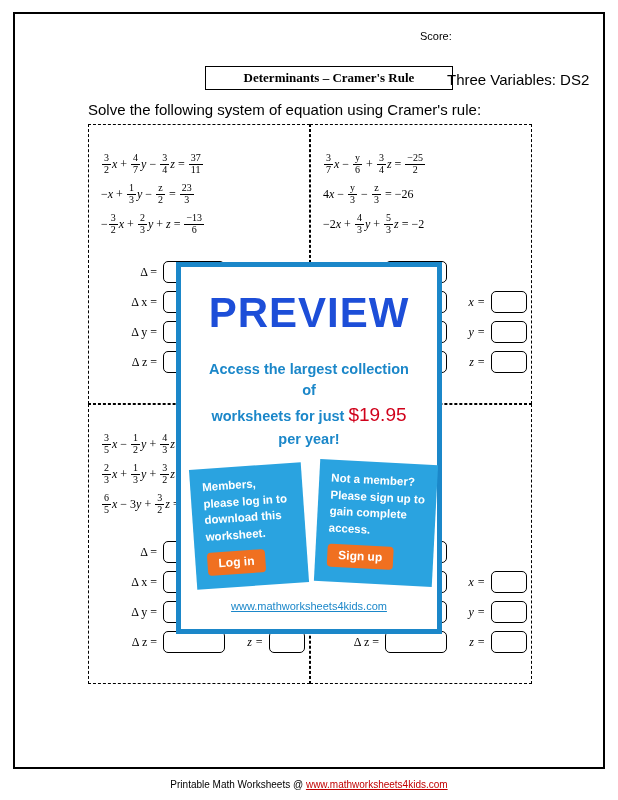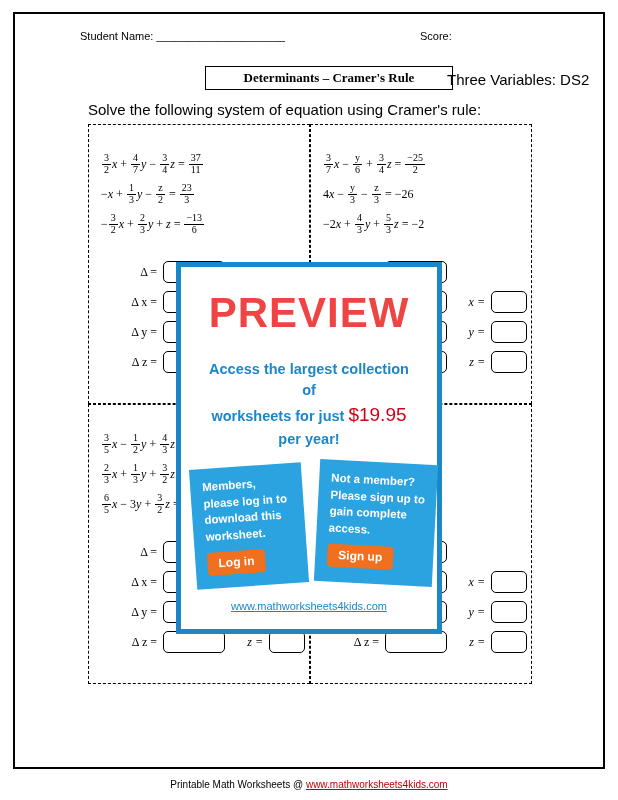--- a/index.html
+++ b/index.html
@@ -194,21 +194,21 @@
     box-sizing: border-box;
     text-align: center;
     font-family: "Liberation Sans", sans-serif;
     z-index: 20;
   }
   .preview-title {
     margin-top: 22px;
     font-size: 42px;
     font-weight: bold;
     letter-spacing: 1px;
-    color: #ef4444;
+    color: #1d4ed8;
     font-family: "Liberation Sans", sans-serif;
   }
   .preview-sub {
     margin-top: 22px;
     font-size: 14.5px;
     font-weight: bold;
     color: #1b87c9;
     line-height: 1.45;
     padding: 0 28px;
   }
@@ -264,21 +264,20 @@
     text-decoration: underline;
   }
 </style>
 </head>
 <body>
 
 <div class="page">
   <div class="page-border"></div>
 
   <div class="hdr">
-    <span class="student-label">Student Name: _____________________</span>
     <span class="score-label">Score:</span>
   </div>
 
   <div class="title-box">Determinants – Cramer's Rule</div>
   <div class="variables-label">Three Variables: DS2</div>
   <div class="instruction">Solve the following system of equation using Cramer's rule:</div>
 
   <div class="panel panel-1">
     <div class="eqs">
       <div class="eqline">

